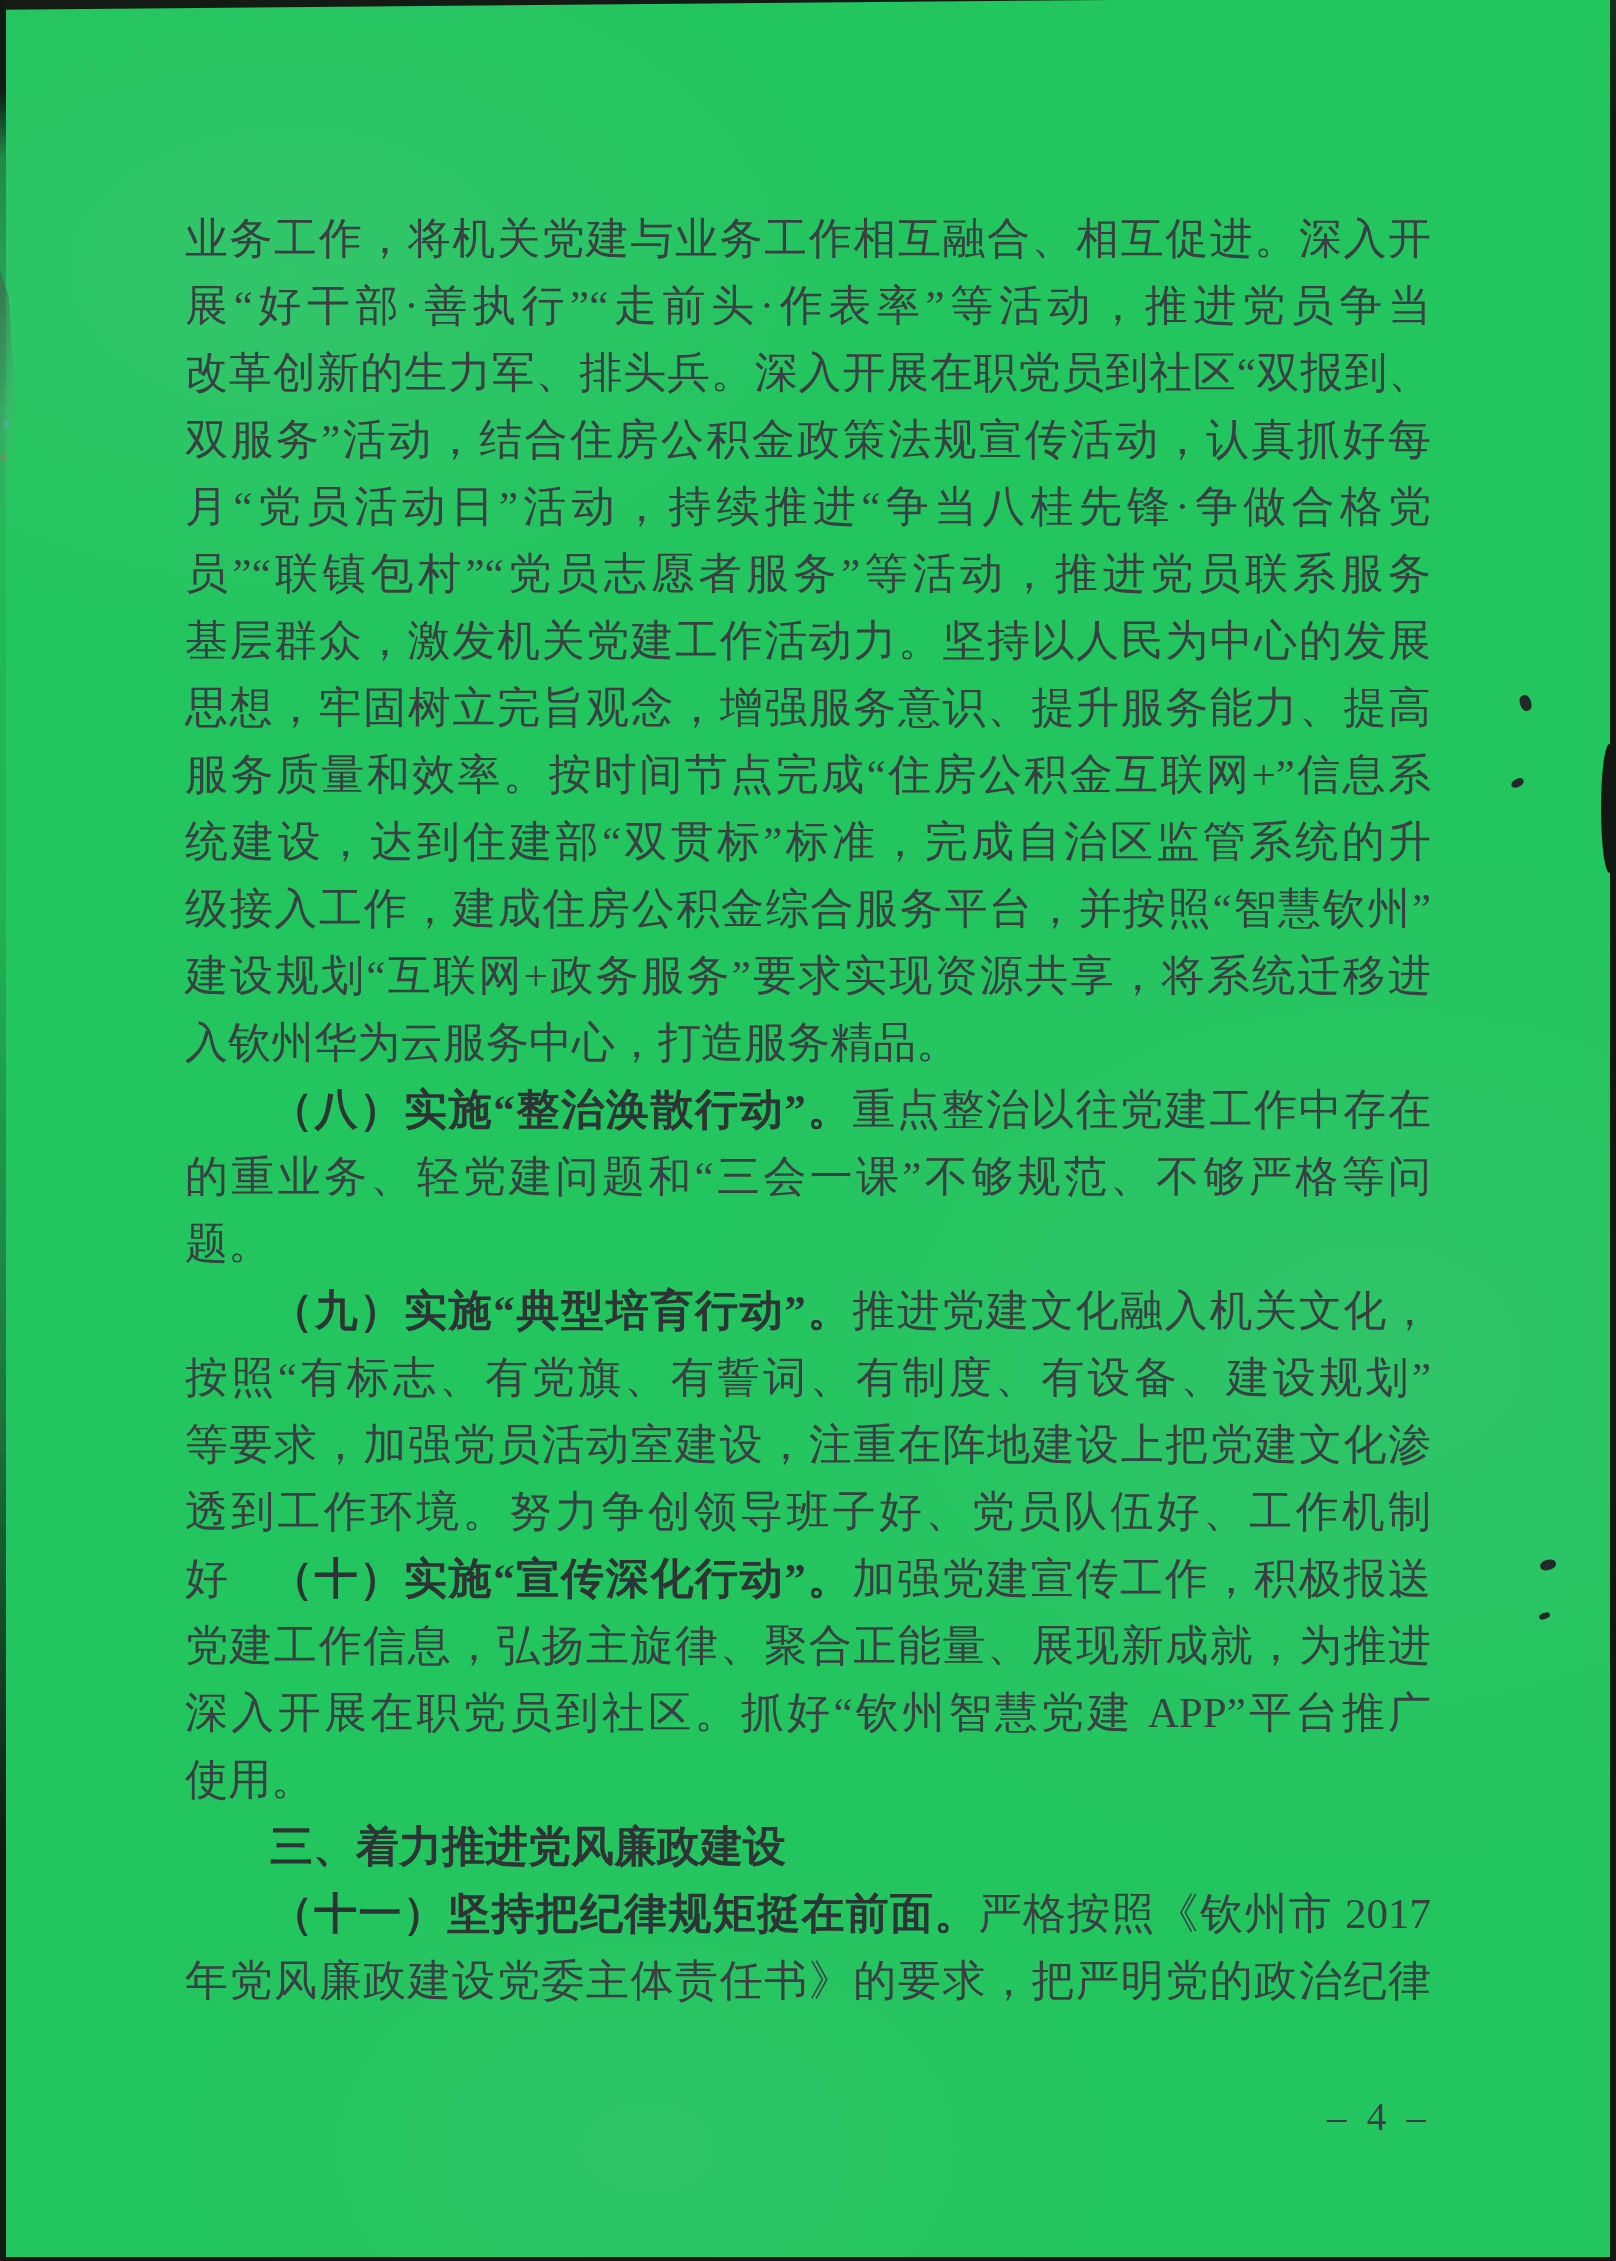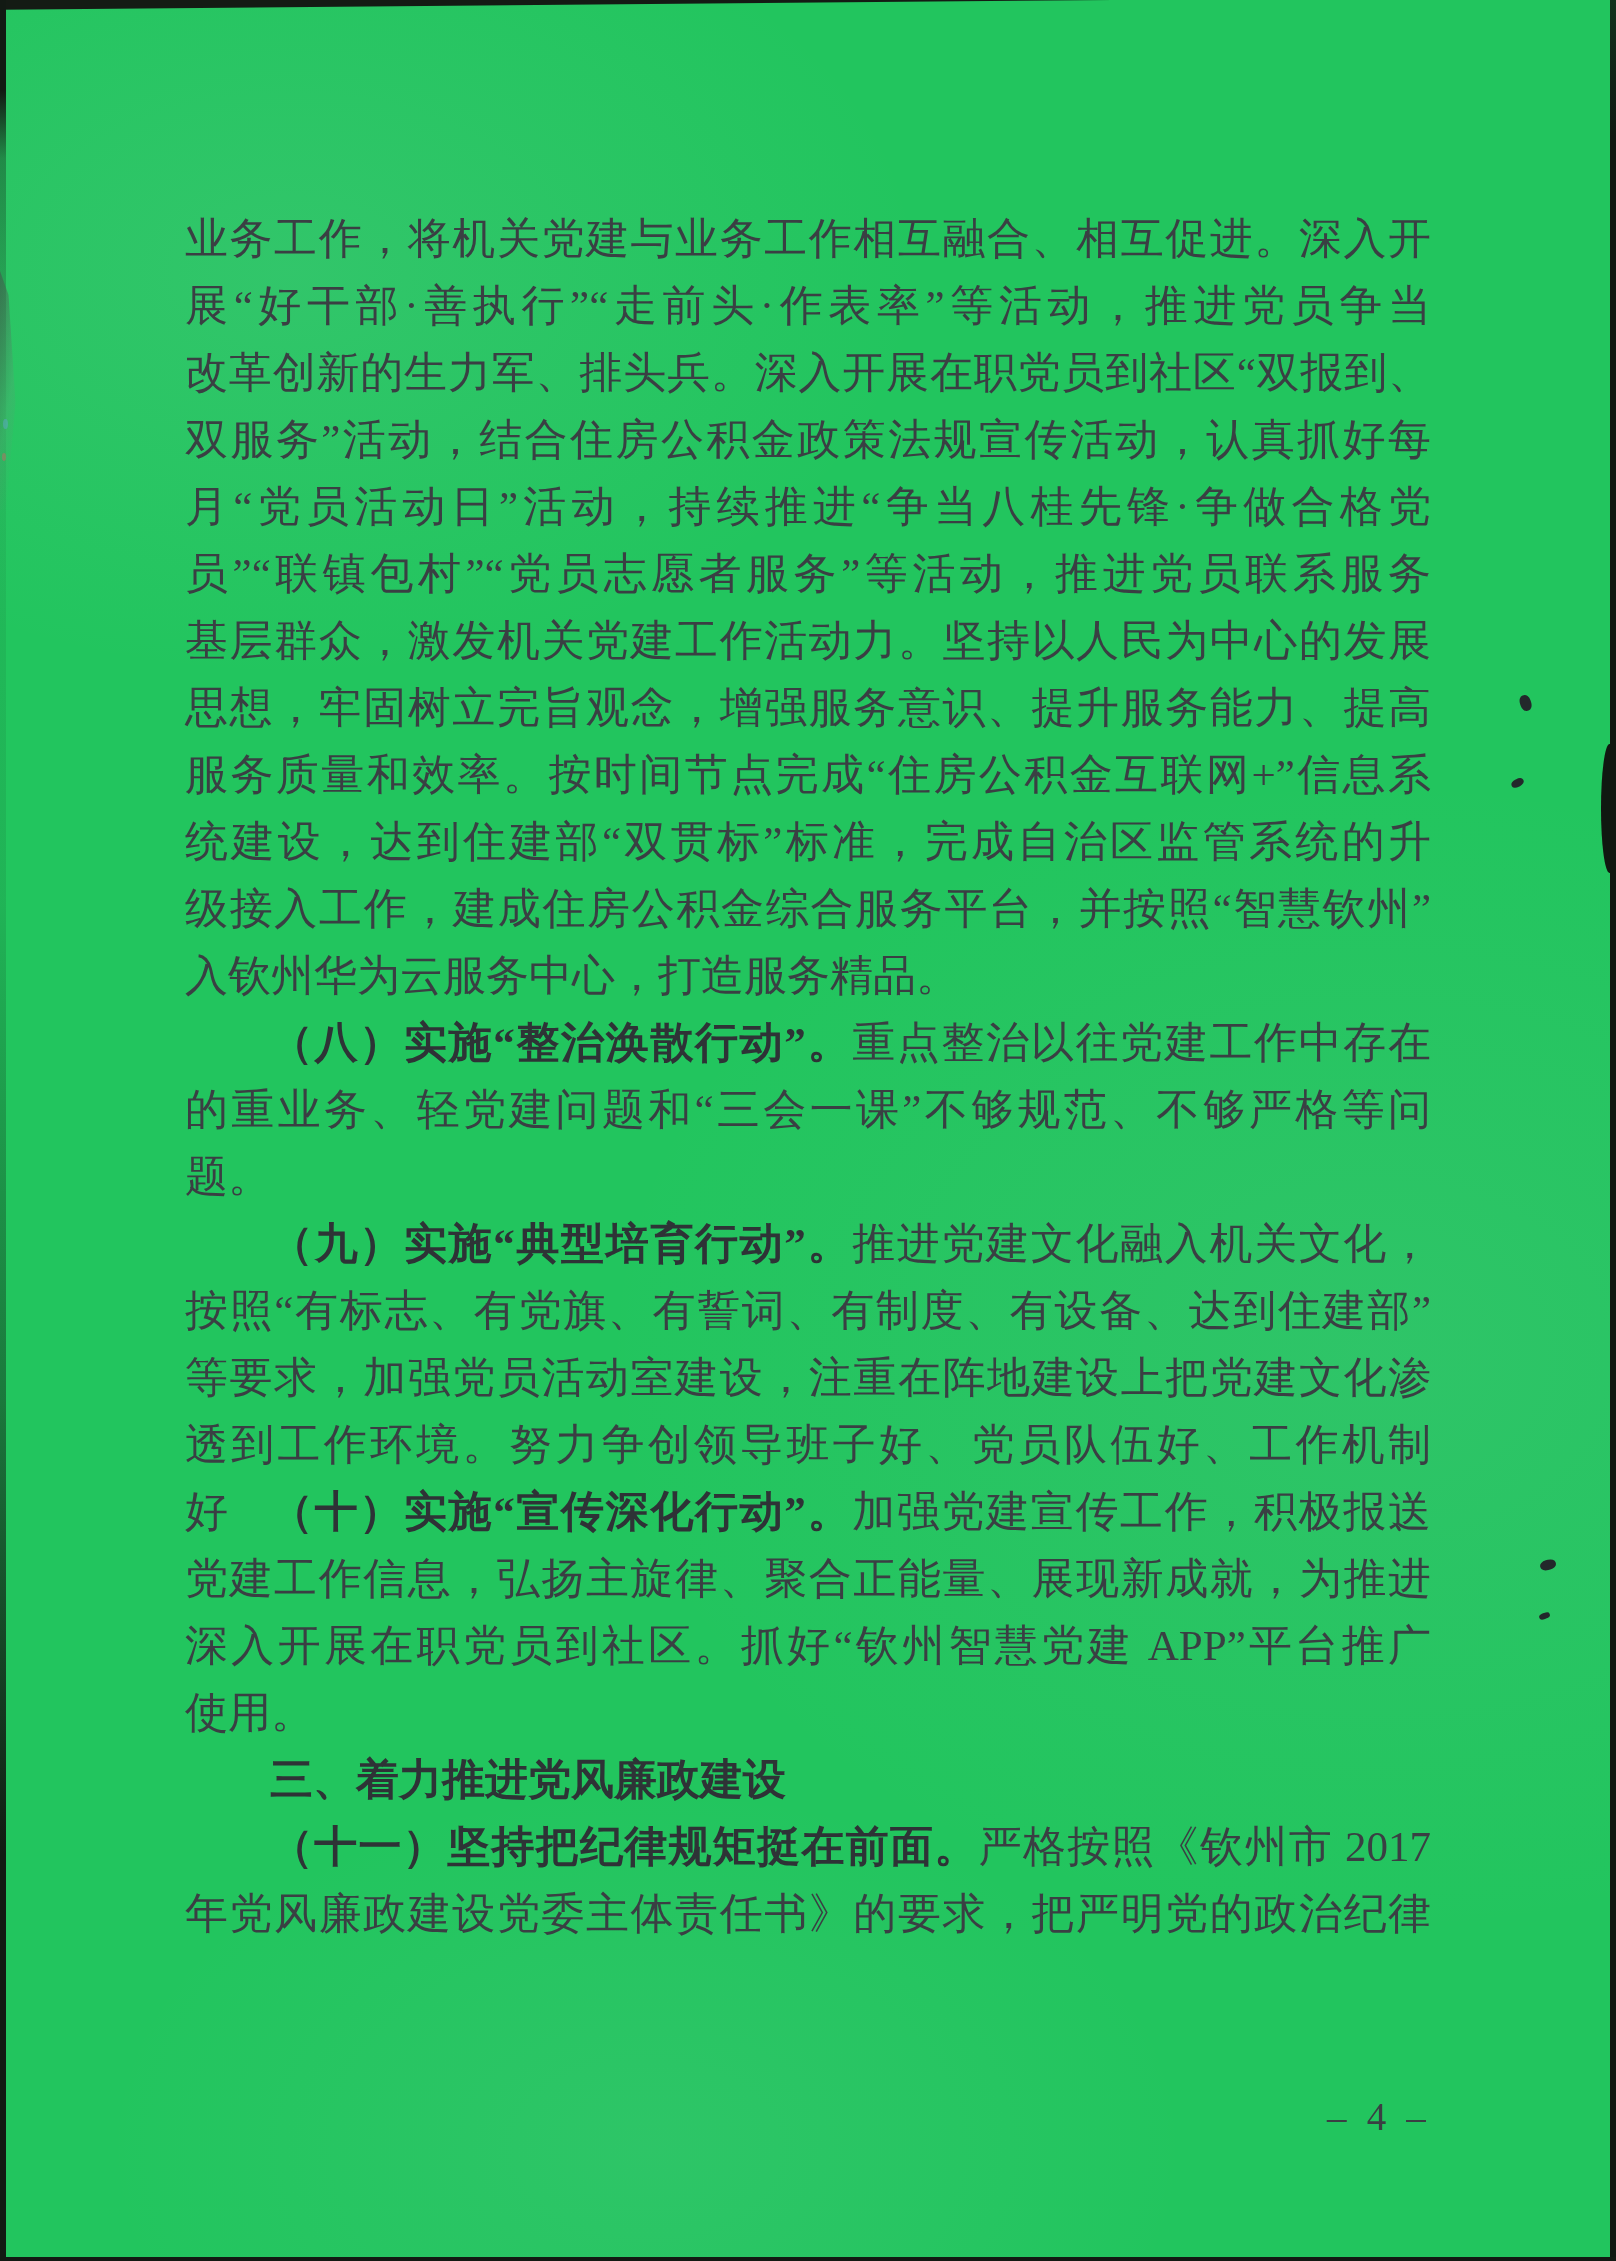--- a/index.html
+++ b/index.html
@@ -104,26 +104,27 @@
     <div class="line"><b></b><span>展“好干部·善执行”“走前头·作表率”等活动，推进党员争当</span></div>
     <div class="line"><b></b><span>改革创新的生力军、排头兵。深入开展在职党员到社区“双报到、</span></div>
     <div class="line"><b></b><span>双服务”活动，结合住房公积金政策法规宣传活动，认真抓好每</span></div>
     <div class="line"><b></b><span>月“党员活动日”活动，持续推进“争当八桂先锋·争做合格党</span></div>
     <div class="line"><b></b><span>员”“联镇包村”“党员志愿者服务”等活动，推进党员联系服务</span></div>
     <div class="line"><b></b><span>基层群众，激发机关党建工作活动力。坚持以人民为中心的发展</span></div>
     <div class="line"><b></b><span>思想，牢固树立完旨观念，增强服务意识、提升服务能力、提高</span></div>
     <div class="line"><b></b><span>服务质量和效率。按时间节点完成“住房公积金互联网+”信息系</span></div>
     <div class="line"><b></b><span>统建设，达到住建部“双贯标”标准，完成自治区监管系统的升</span></div>
     <div class="line"><b></b><span>级接入工作，建成住房公积金综合服务平台，并按照“智慧钦州”</span></div>
+    <div class="line"><b></b><span>建设规划“互联网+政务服务”要求实现资源共享，将系统迁移进</span></div>
     <div class="line end"><b></b><span>入钦州华为云服务中心，打造服务精品。</span></div>
     <div class="line indent"><b>（八）实施“整治涣散行动”。</b><span>重点整治以往党建工作中存在</span></div>
     <div class="line"><b></b><span>的重业务、轻党建问题和“三会一课”不够规范、不够严格等问</span></div>
     <div class="line end"><b></b><span>题。</span></div>
     <div class="line indent"><b>（九）实施“典型培育行动”。</b><span>推进党建文化融入机关文化，</span></div>
-    <div class="line"><b></b><span>按照“有标志、有党旗、有誓词、有制度、有设备、达到住建部”</span></div>
+    <div class="line"><b></b><span>按照“有标志、有党旗、有誓词、有制度、有设备、建设规划”</span></div>
     <div class="line"><b></b><span>等要求，加强党员活动室建设，注重在阵地建设上把党建文化渗</span></div>
     <div class="line"><b></b><span>透到工作环境。努力争创领导班子好、党员队伍好、工作机制好、</span></div>
     <div class="line indent"><b>（十）实施“宣传深化行动”。</b><span>加强党建宣传工作，积极报送</span></div>
     <div class="line"><b></b><span>党建工作信息，弘扬主旋律、聚合正能量、展现新成就，为推进</span></div>
     <div class="line"><b></b><span>深入开展在职党员到社区。抓好“钦州智慧党建 APP”平台推广</span></div>
     <div class="line end"><b></b><span>使用。</span></div>
     <div class="line indent end"><b>三、着力推进党风廉政建设</b><span></span></div>
     <div class="line indent"><b>（十一）坚持把纪律规矩挺在前面。</b><span>严格按照《钦州市 2017</span></div>
     <div class="line"><b></b><span>年党风廉政建设党委主体责任书》的要求，把严明党的政治纪律</span></div>
   </div>

